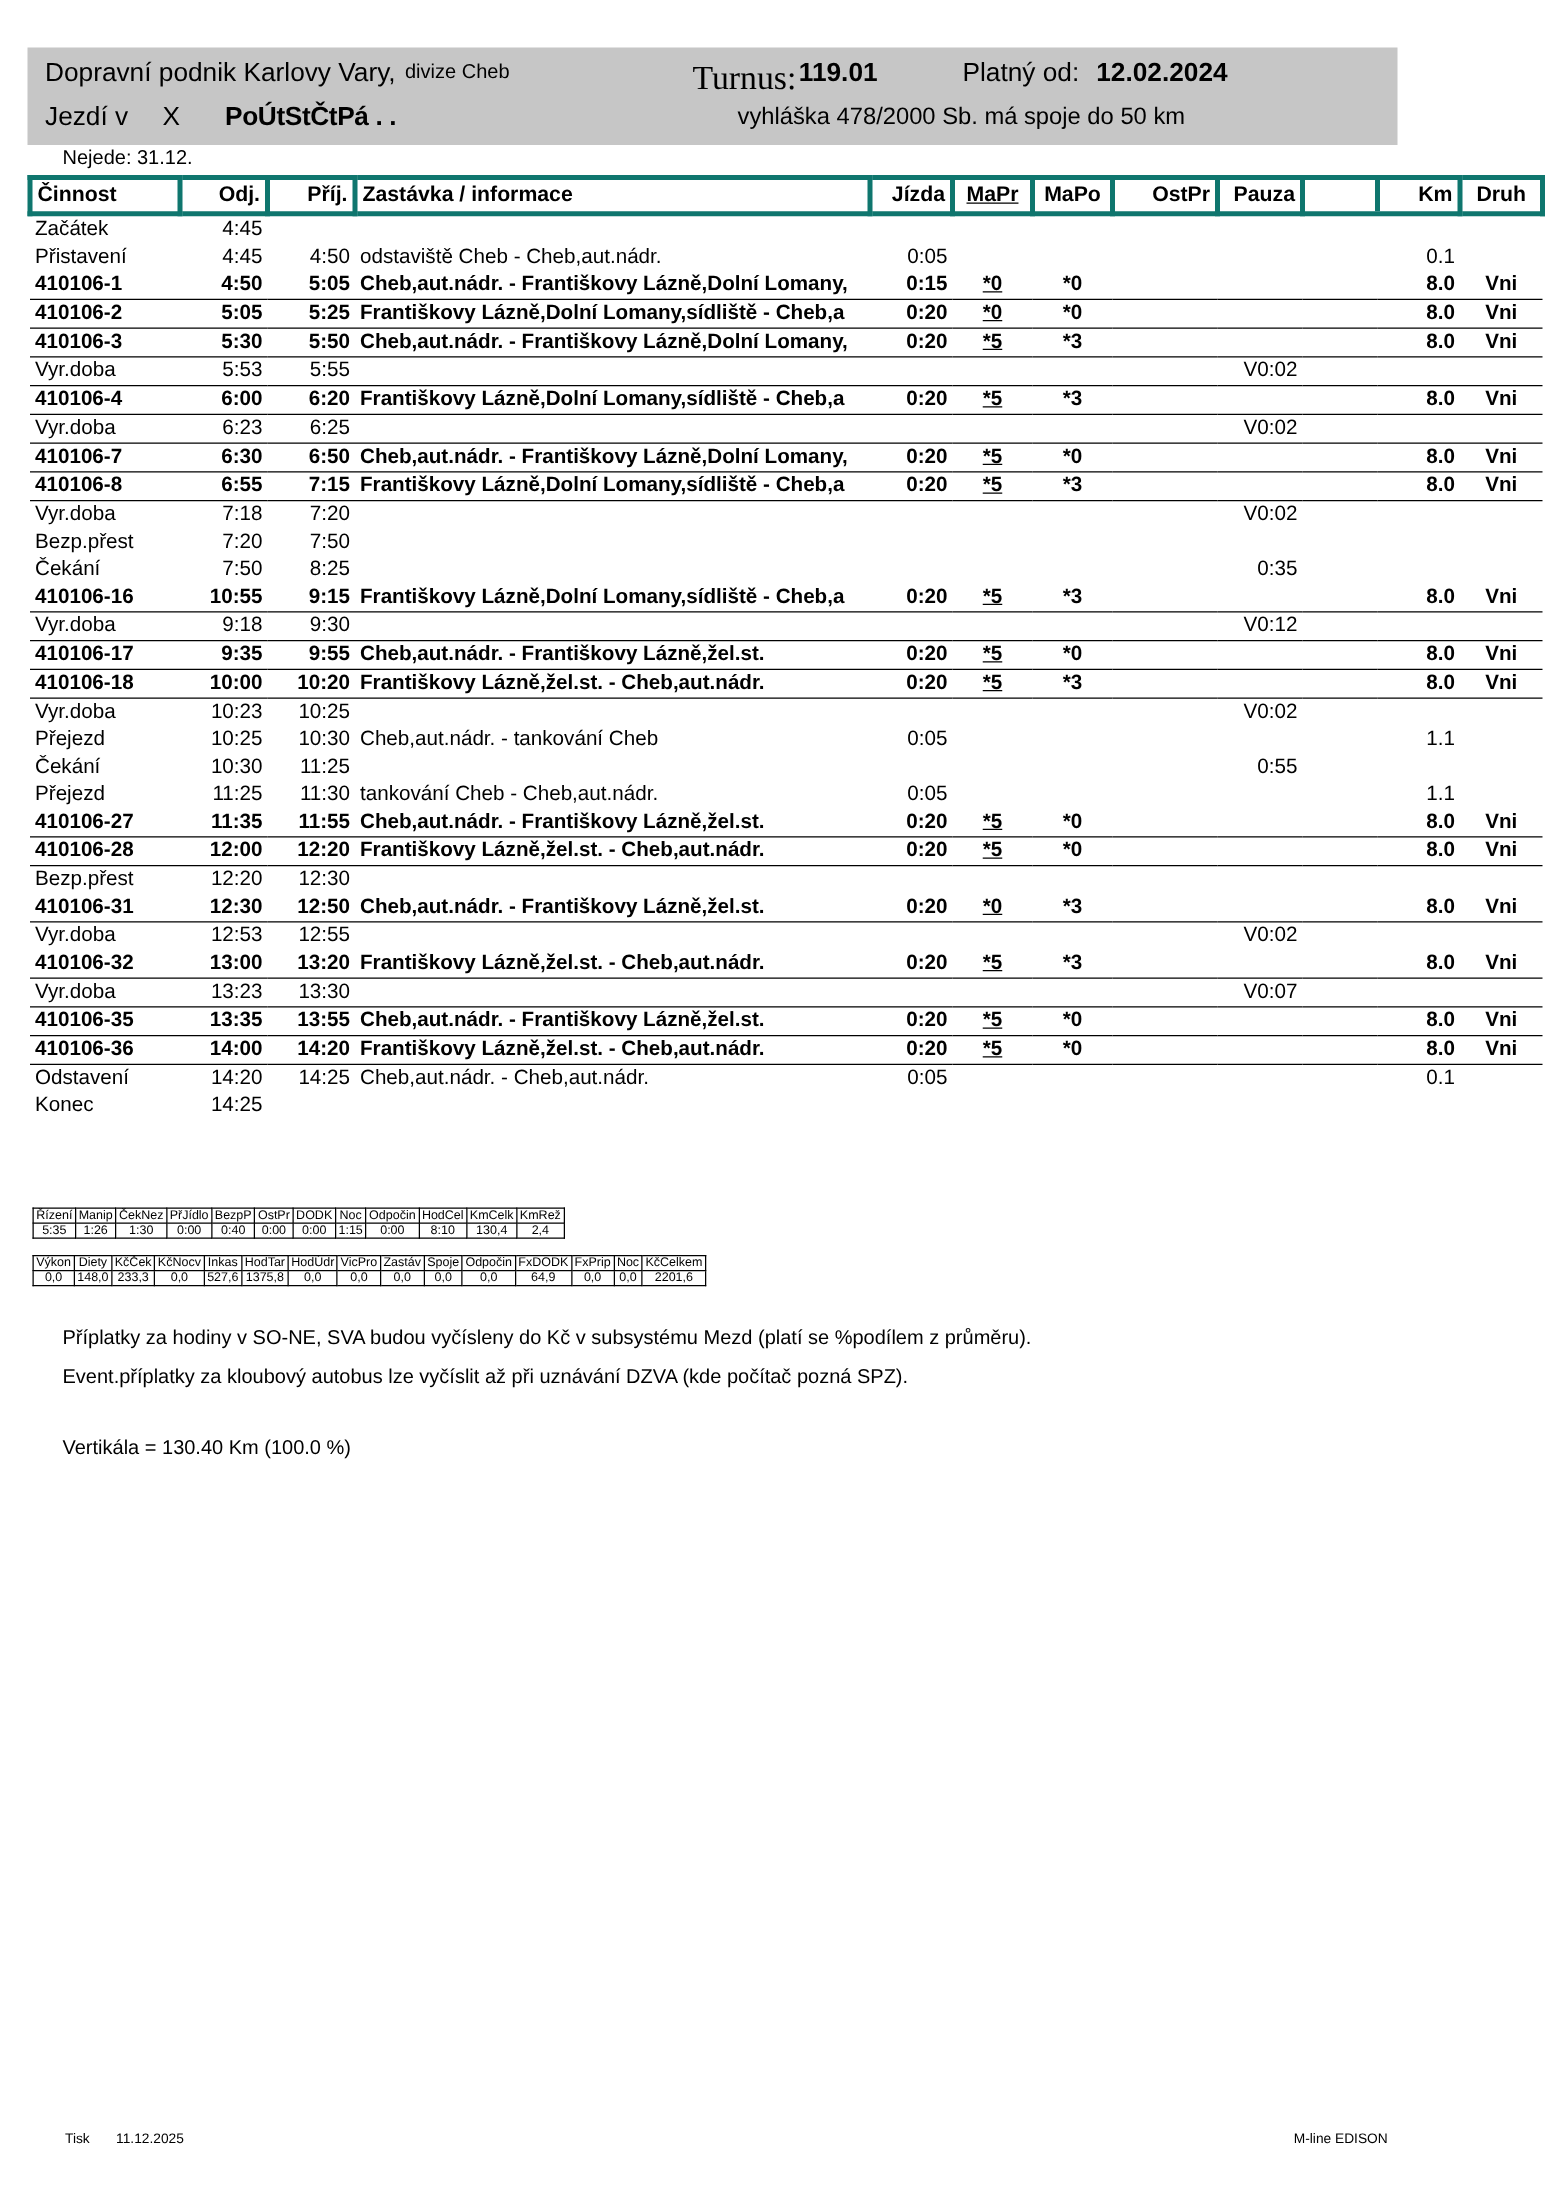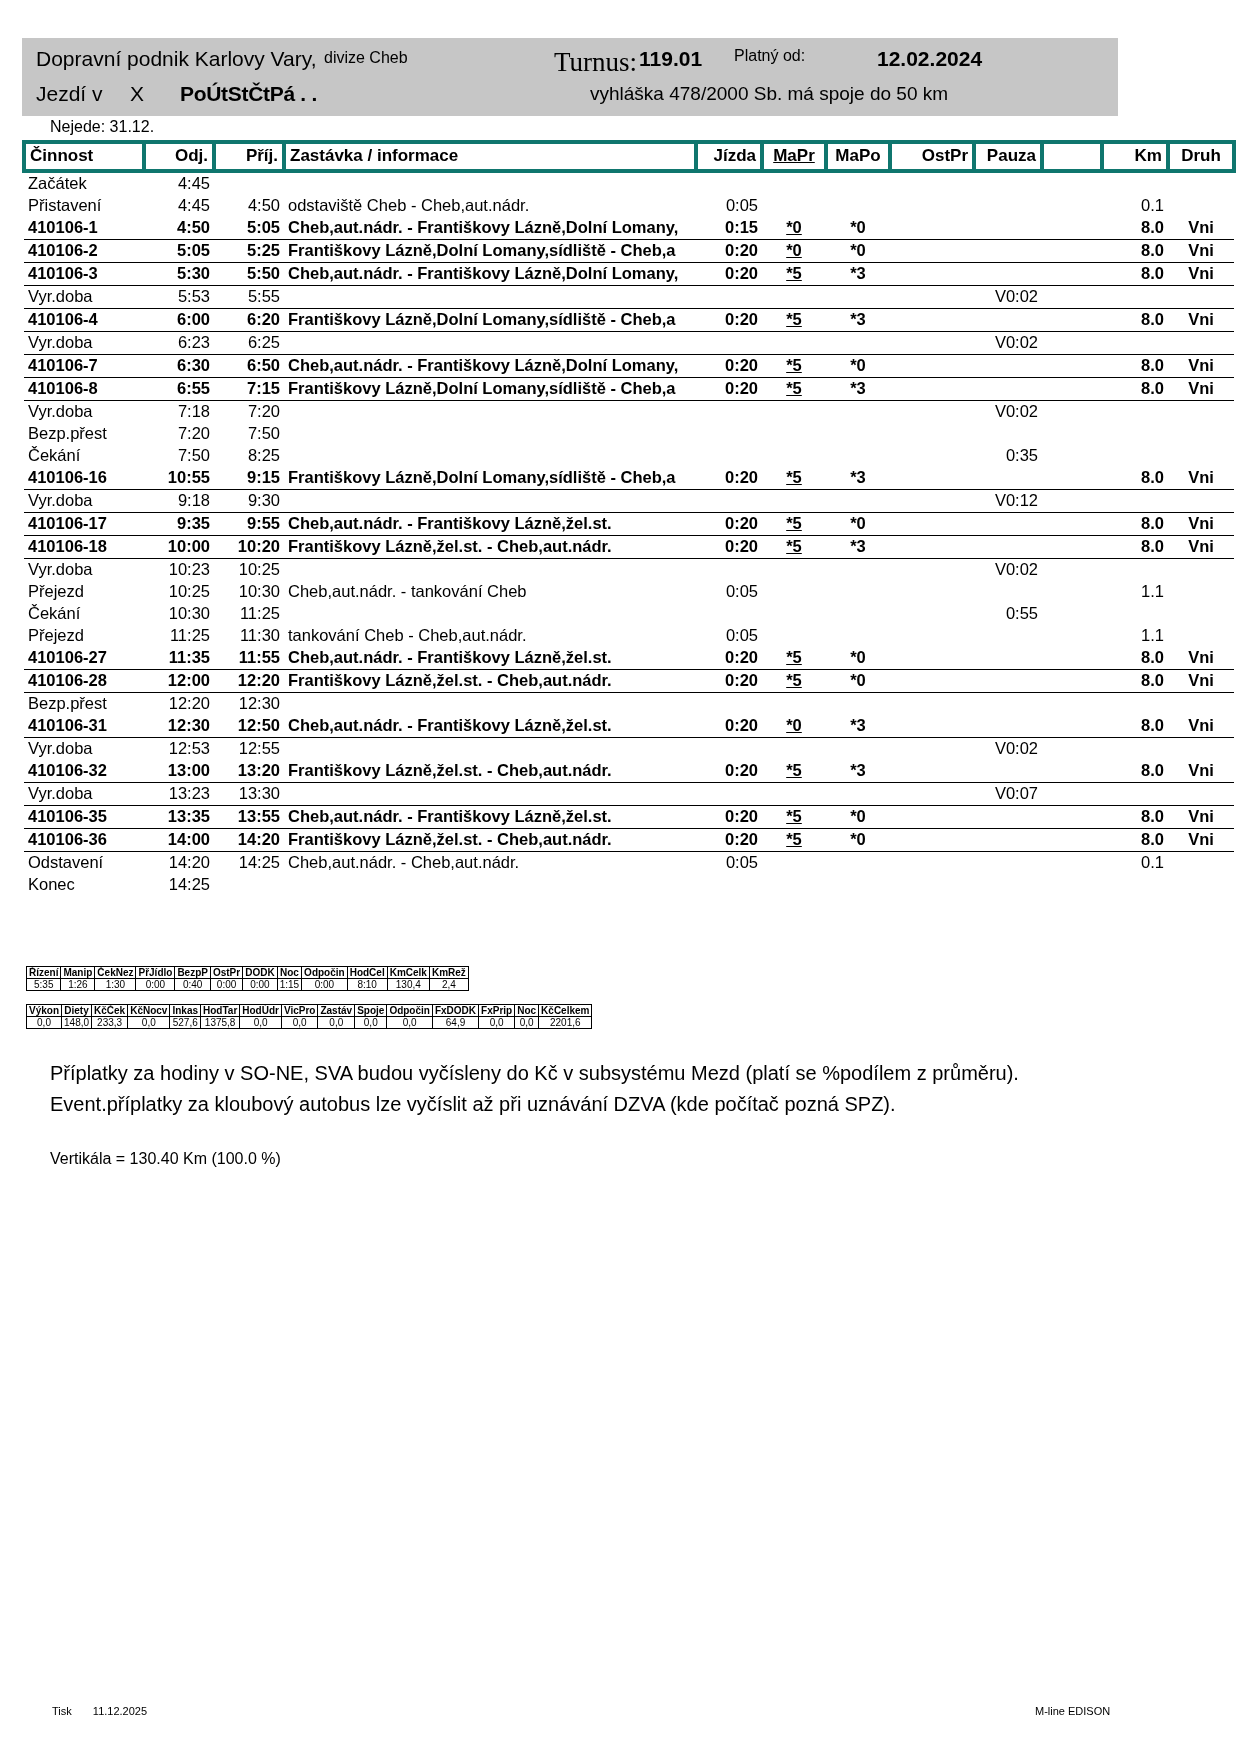--- a/index.html
+++ b/index.html
@@ -82,22 +82,22 @@
     font-family: Liberation Serif, serif;
   }
   .hdr-turnus-value {
     position: absolute;
     left: 617px; top: 0;
     font-size: 21px;
     font-weight: bold;
   }
   .hdr-platny-label {
     position: absolute;
-    left: 712px; top: 0;
-    font-size: 16px;
+    left: 748px; top: 0;
+    font-size: 21px;
   }
   .hdr-platny-value {
     position: absolute;
     left: 855px; top: 0;
     font-size: 21px;
     font-weight: bold;
   }
   .hdr-vyhlaska {
     position: absolute;
     left: 568px; top: 1px;
@@ -173,32 +173,32 @@
   .sum-table th, .sum-table td {
     border: 1px solid #000;
     text-align: center;
     font-size: 10px;
     padding: 0 2px;
     line-height: 11px;
     height: 11px;
     white-space: nowrap;
   }
   .sum-table th {
-    font-weight: bold;
+    font-weight: normal;
   }
   .sum-table td {
     font-weight: normal;
   }
   #summary1 { left: 26px; top: 966px; }
   #summary2 { left: 26px; top: 1004px; }
 
   
   .note {
     position: absolute;
-    font-size: 20px;
+    font-size: 16px;
     white-space: nowrap;
   }
   #note1 { left: 50px; top: 1062px; }
   #note2 { left: 50px; top: 1093px; }
   #vertikala { left: 50px; top: 1150px; font-size: 16px; }
 
   
   .footer-left {
     position: absolute;
     left: 52px;

